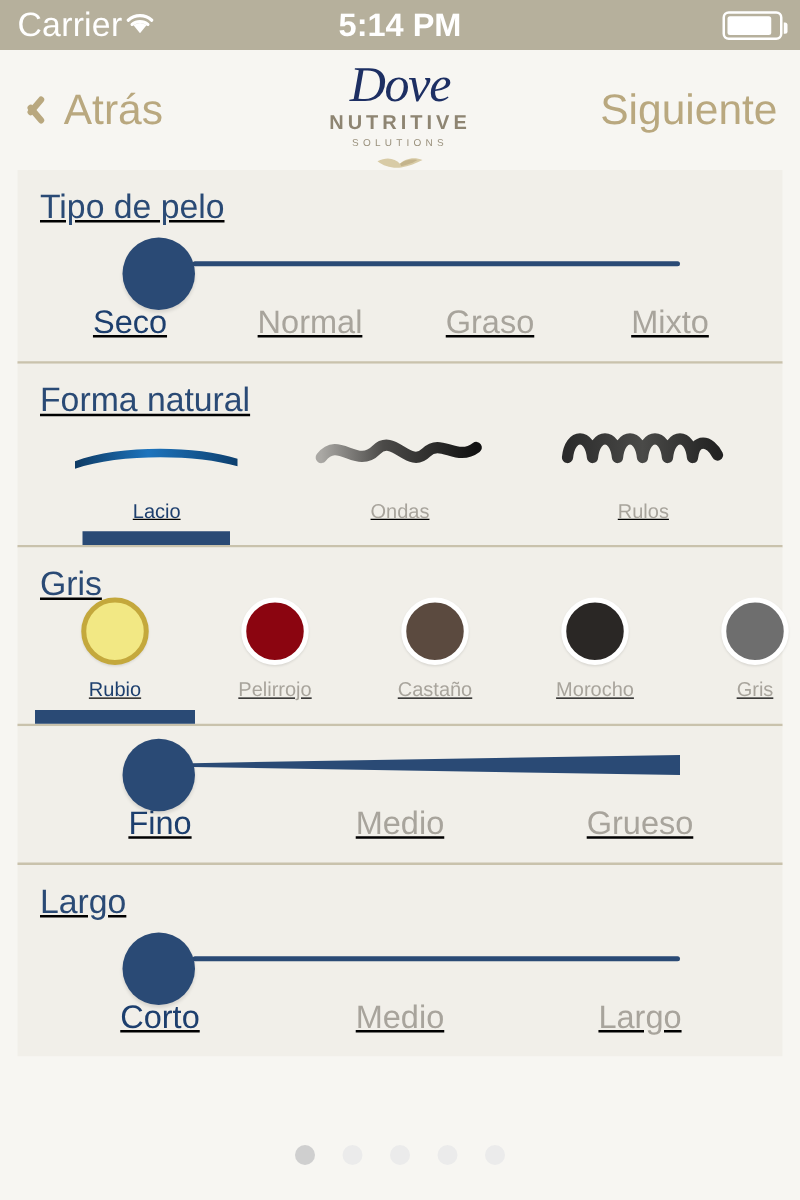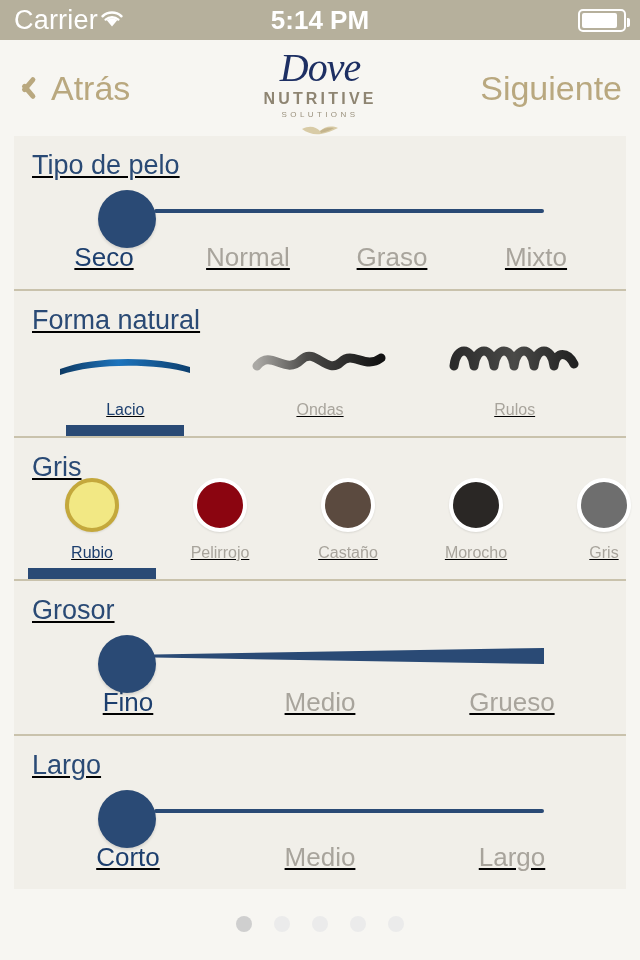--- a/index.html
+++ b/index.html
@@ -277,21 +277,20 @@
           <div class="icon-wrap">
             <div class="swatch" style="background:#6e6e6e"></div>
           </div>
           <div class="cap">Gris</div>
           <div class="underline"></div>
         </div>
       </div>
     </div>
 
     <div class="card">
-      <div class="card-title">Grosor</div>
       <div class="slider">
         <div class="track taper">
           <svg viewBox="0 0 100 22" preserveAspectRatio="none">
             <path d="M0 9.5 L100 3 L100 19 L0 12.5 Z" fill="#2a4a75"></path>
           </svg>
         </div>
         <div class="knob"></div>
       </div>
       <div class="labels">
         <span class="sel">Fino</span>

